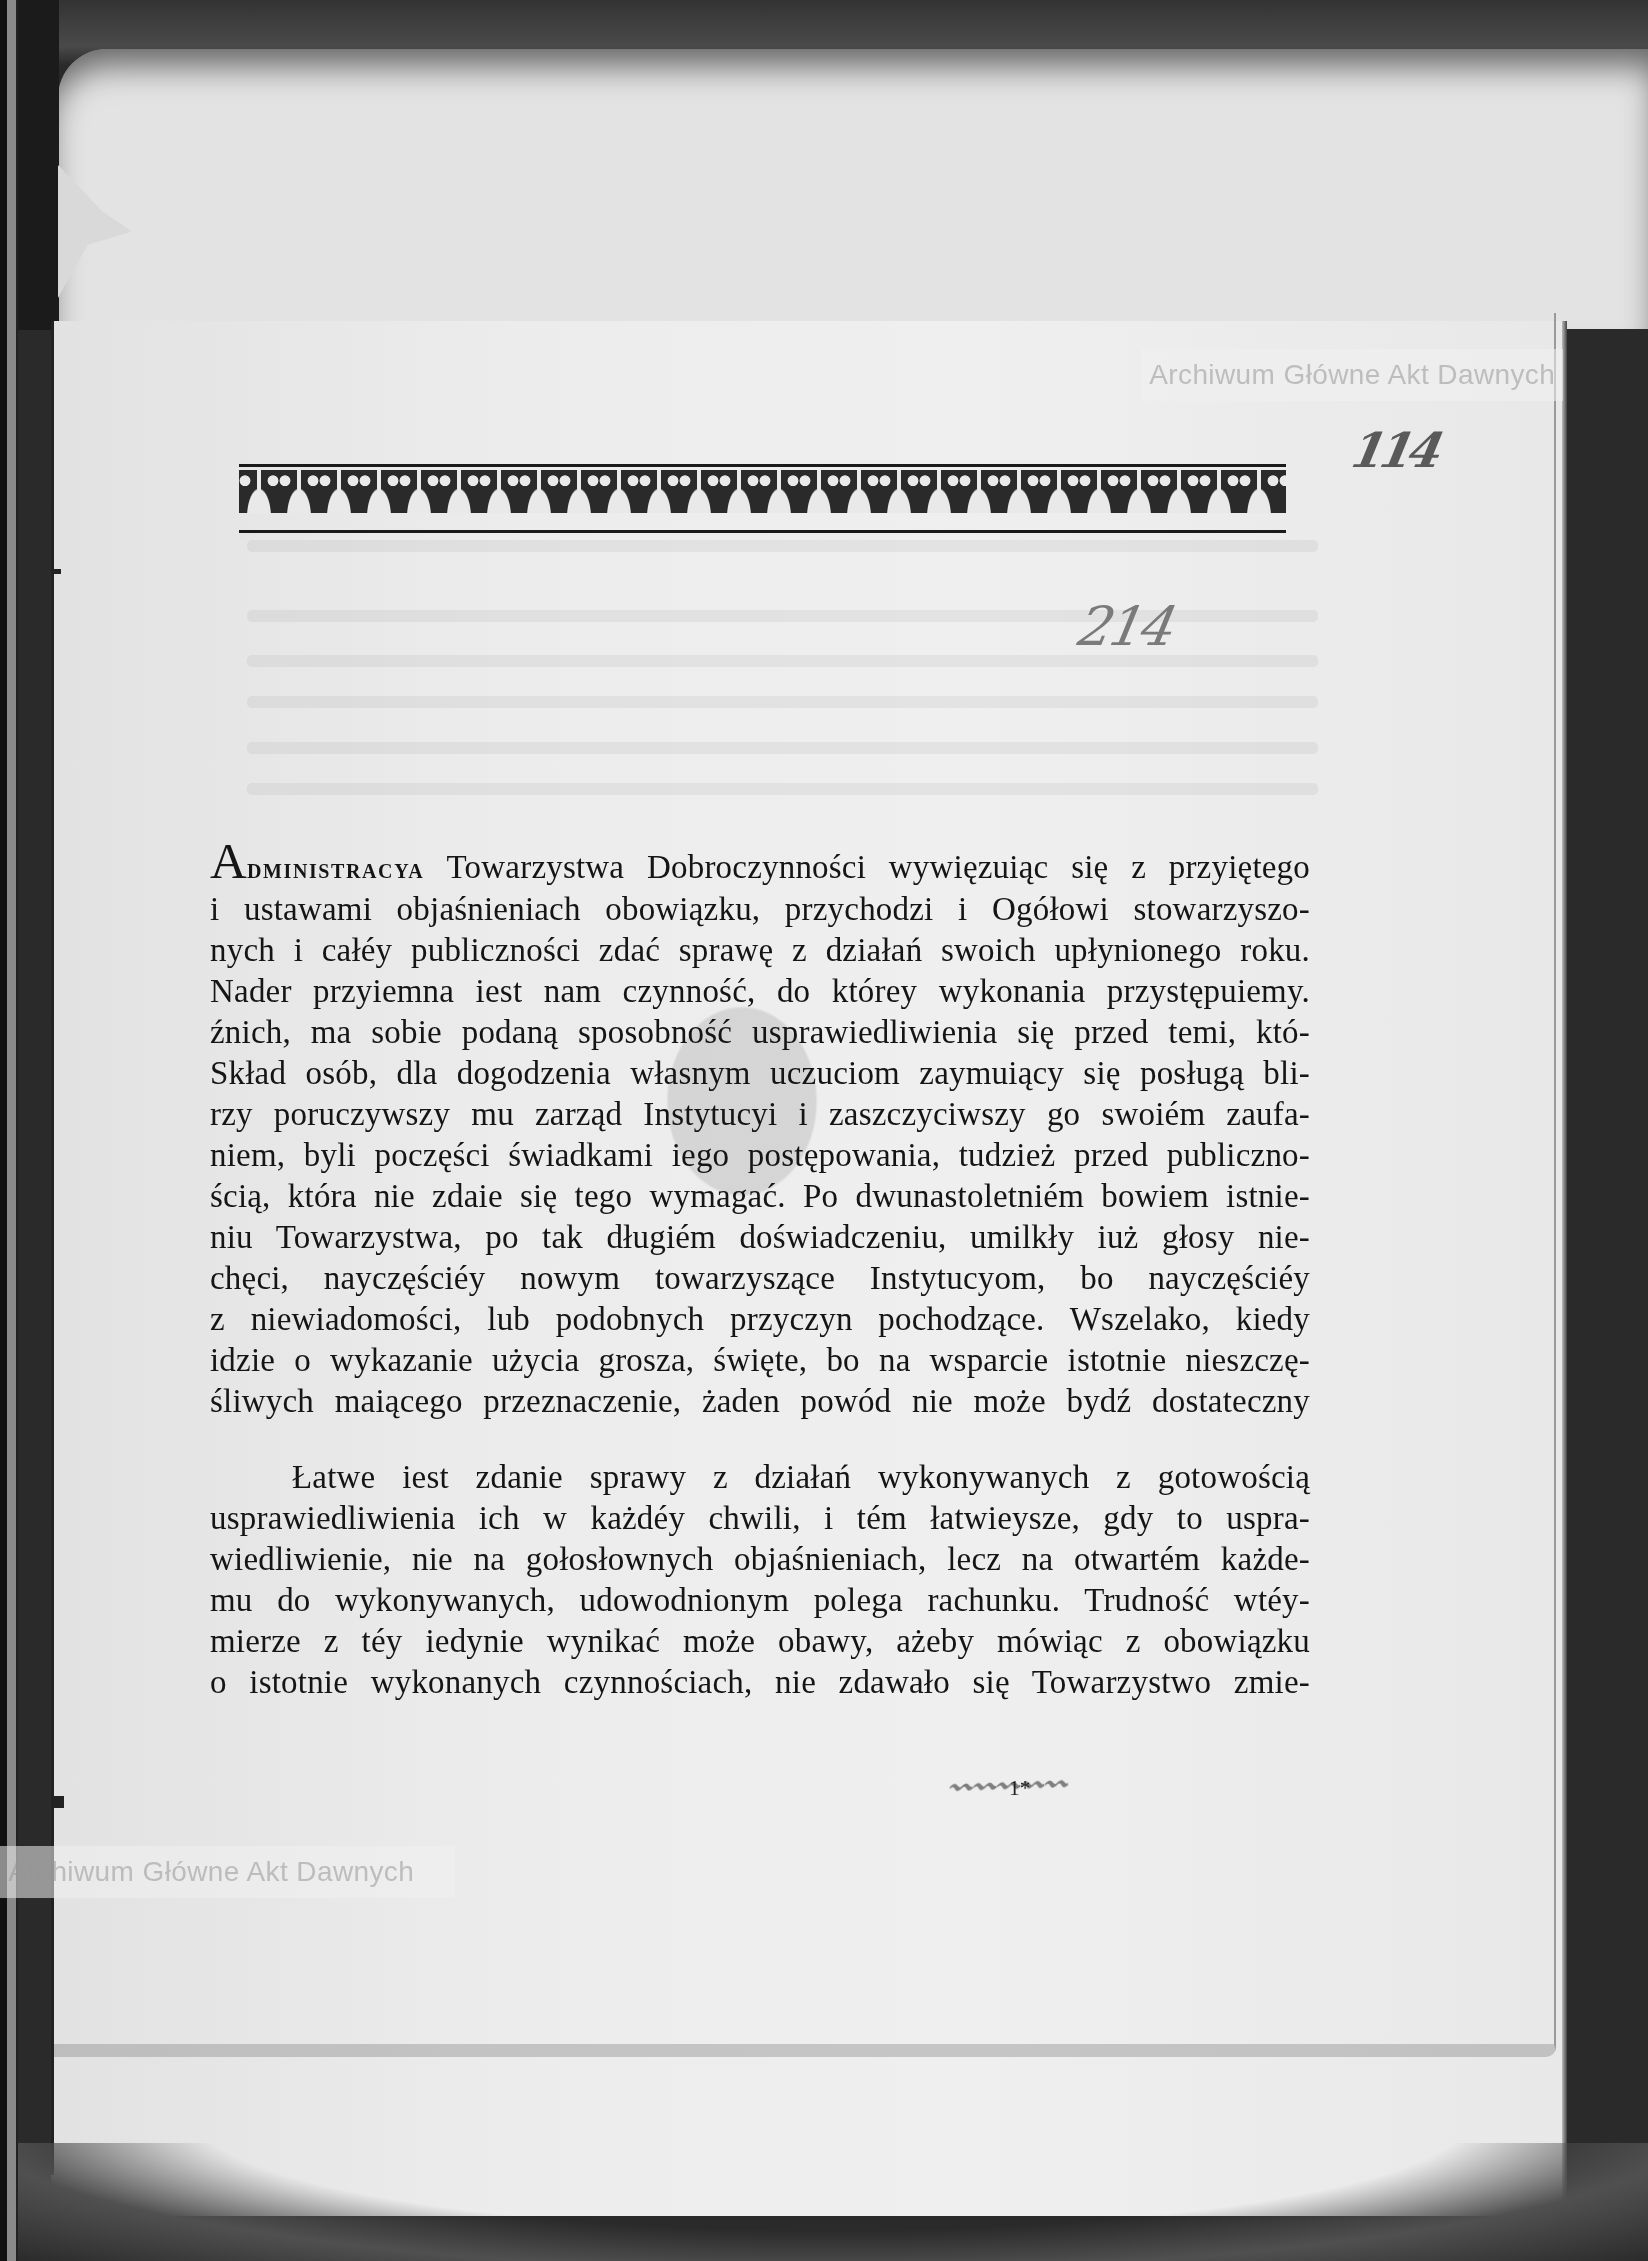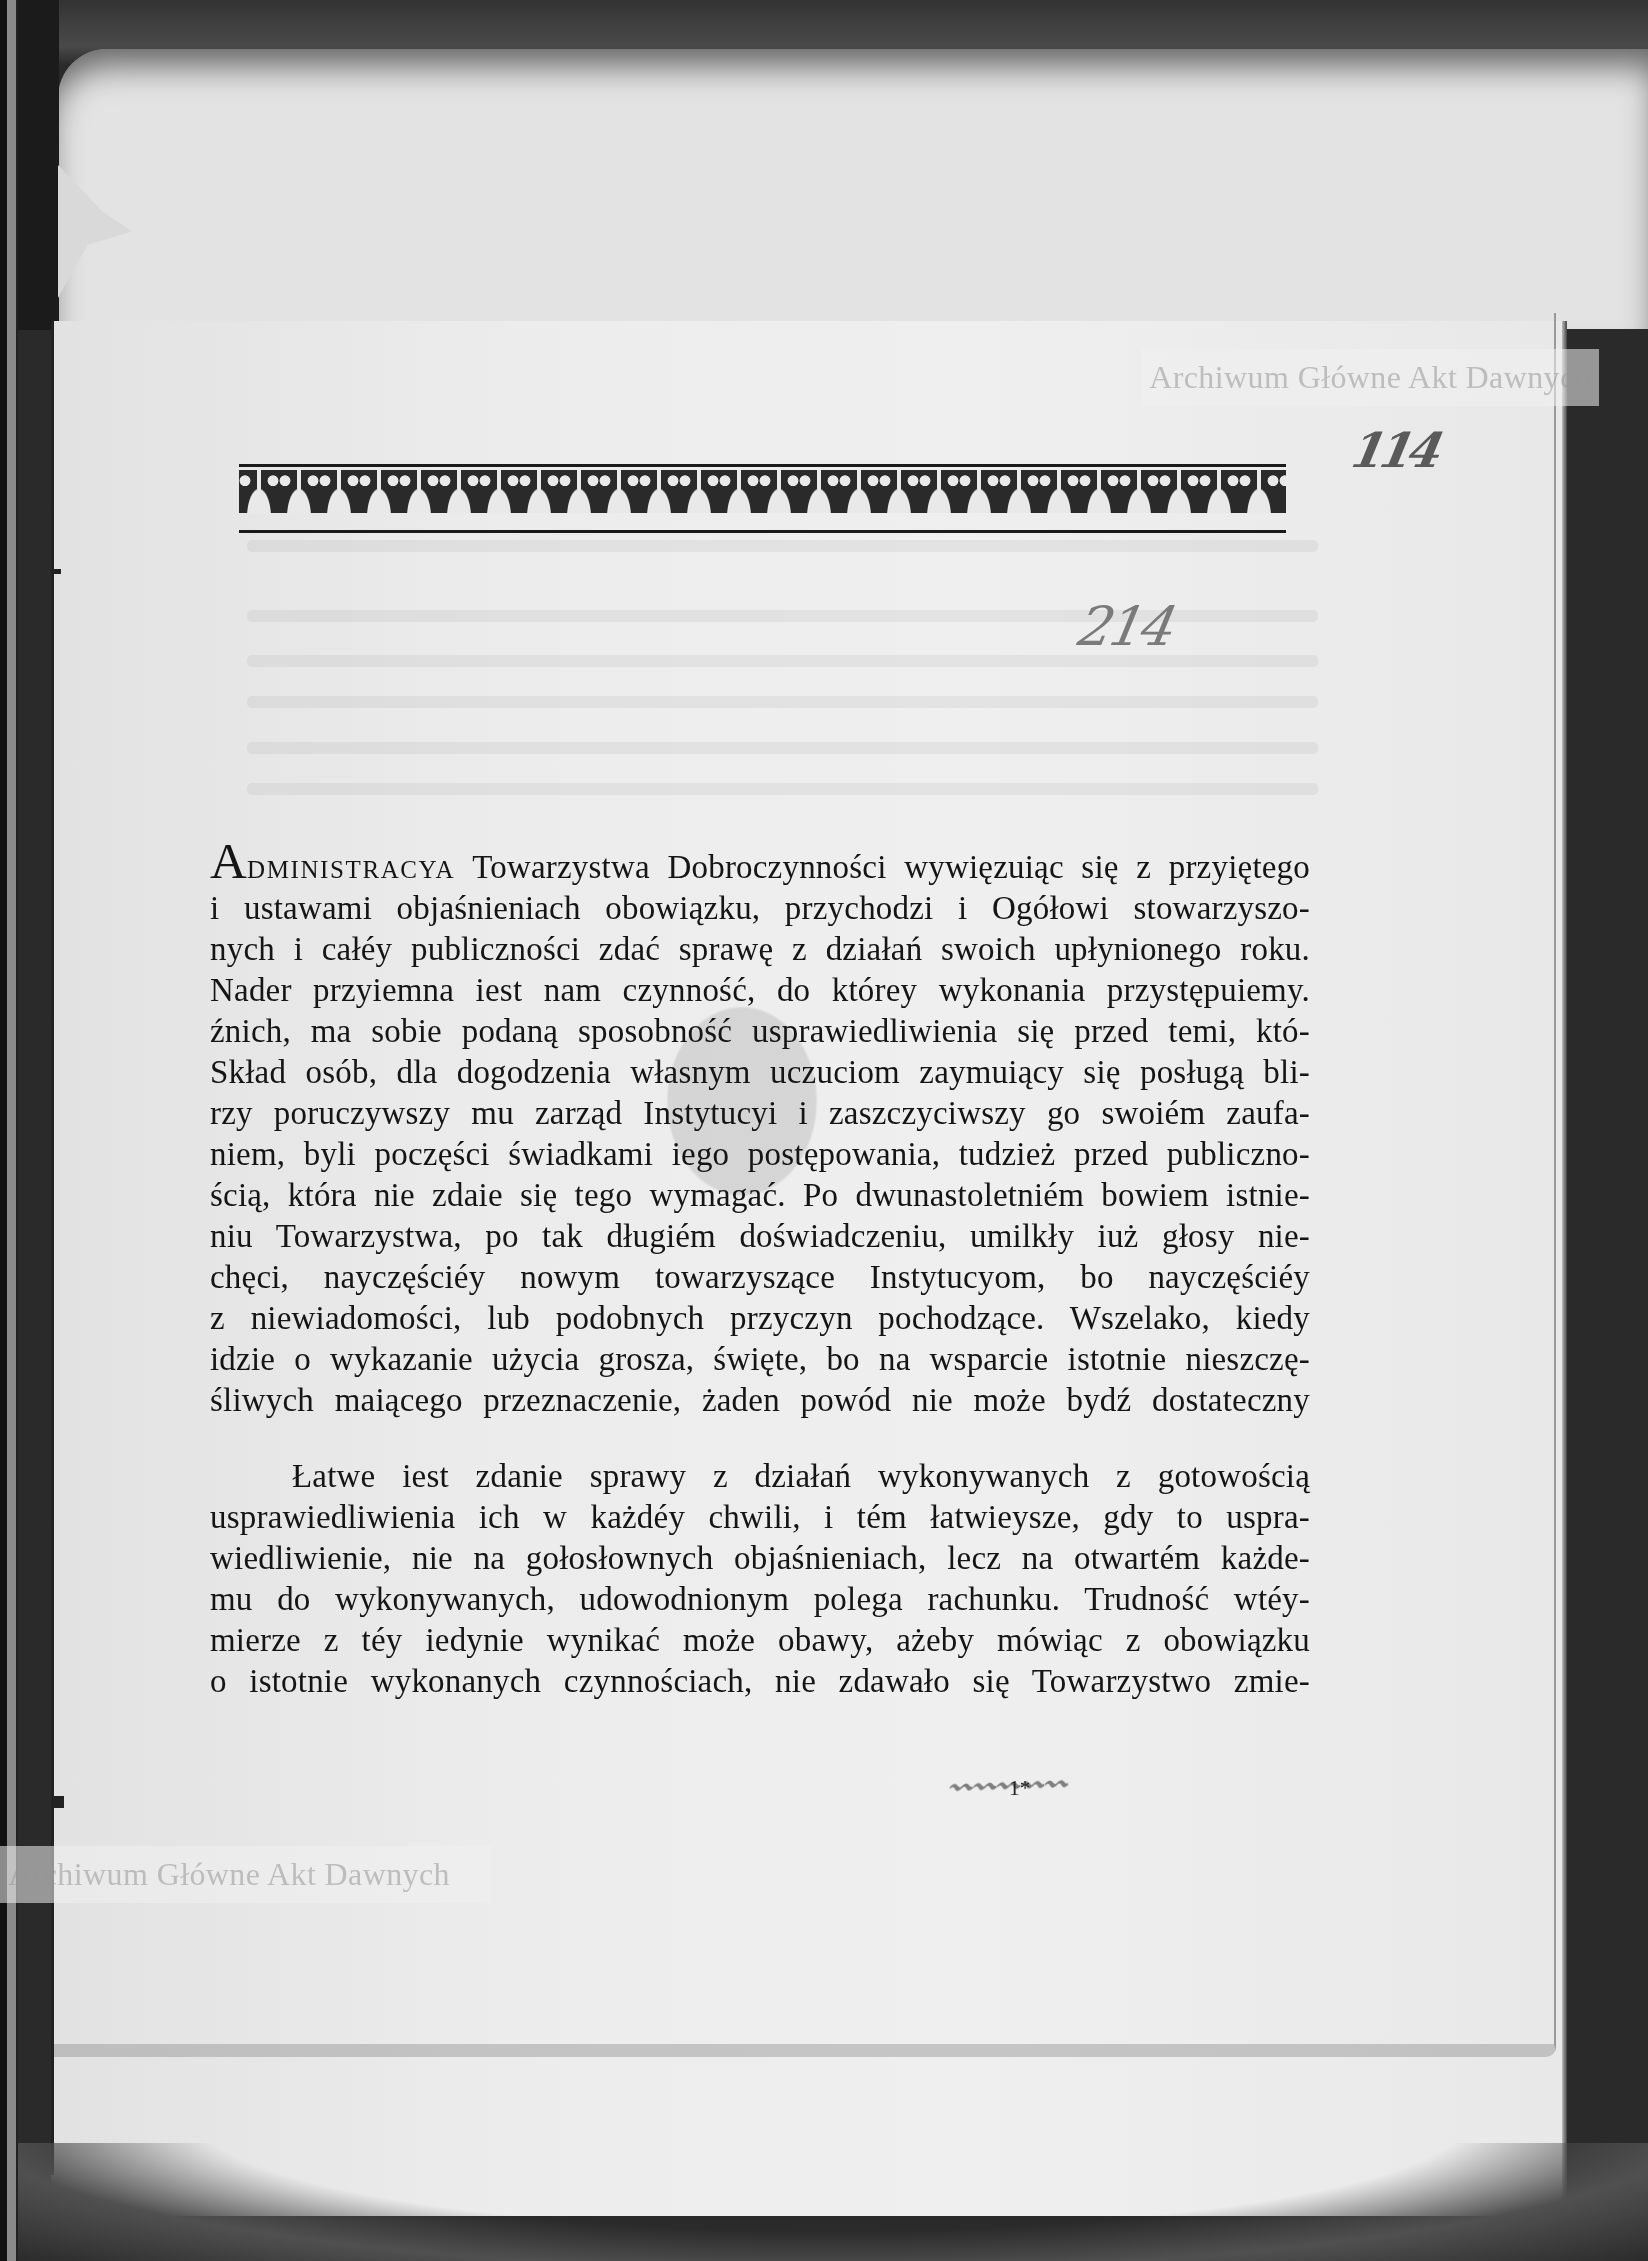--- a/index.html
+++ b/index.html
@@ -58,21 +58,21 @@
     background: radial-gradient(ellipse at 50% -20%, rgba(0,0,0,0) 55%, #505050 75%, #2a2a2a 100%);
   }
   .bleed-line {
     position: absolute; left: 247px; width: 1071px; height: 11.5px;
     background: rgba(140,140,140,0.12); border-radius: 5px;
   }
 
   
   .watermark {
     position: absolute; color: rgba(150,150,150,0.55);
-    font-family: Liberation Serif, serif; font-size: 32px; letter-spacing: 0.4px;
+    font-family: Liberation Sans, sans-serif; font-size: 28px; letter-spacing: 0.4px;
     background: rgba(240,240,240,0.55); padding: 10px 8.2px;
     white-space: nowrap;
   }
   .wm-top { left: 1141px; top: 349px; }
   .wm-bottom { left: 0px; top: 1846px; padding-left: 8.2px; padding-right: 41px; }
 
   
   .ornament {
     position: absolute; left: 239px; top: 464px; width: 1047px; height: 56px;
     border-top: 3.3px solid #1a1a1a; border-bottom: 3.3px solid #1a1a1a;
@@ -111,21 +111,21 @@
     text-align: justify;
     font-family: "Liberation Serif", serif;
     letter-spacing: 0.2px;
   }
   .body-text p { margin: 0; }
   .line { display: block; text-align-last: justify; white-space: nowrap; }
   .line.last { text-align-last: left; }
   .para2 { margin-top: 35px !important; }
   .para2 .line:first-child { padding-left: 82px; }
   .dropcap { font-size: 51px; line-height: 33px; }
-  .smallcaps { font-variant: small-caps; letter-spacing: 1.6px; font-size: 36px; font-weight: normal; }
+  .smallcaps { font-variant: small-caps; letter-spacing: 1.6px; font-size: 28px; font-weight: bold; }
 
   .page-sig {
     position: absolute; left: 1009px; top: 1776px; font-size: 21.4px; color: #222;
     font-family: "Liberation Serif", serif;
   }
   .stamp-ink {
     position: absolute; left: 948px; top: 1764px; width: 206px; height: 28px;
     color: rgba(80,80,80,0.7); font-size: 23px; font-family: "DejaVu Serif", serif; font-style: italic;
     transform: rotate(-2deg); filter: blur(0.5px); letter-spacing: 0.8px;
   }

